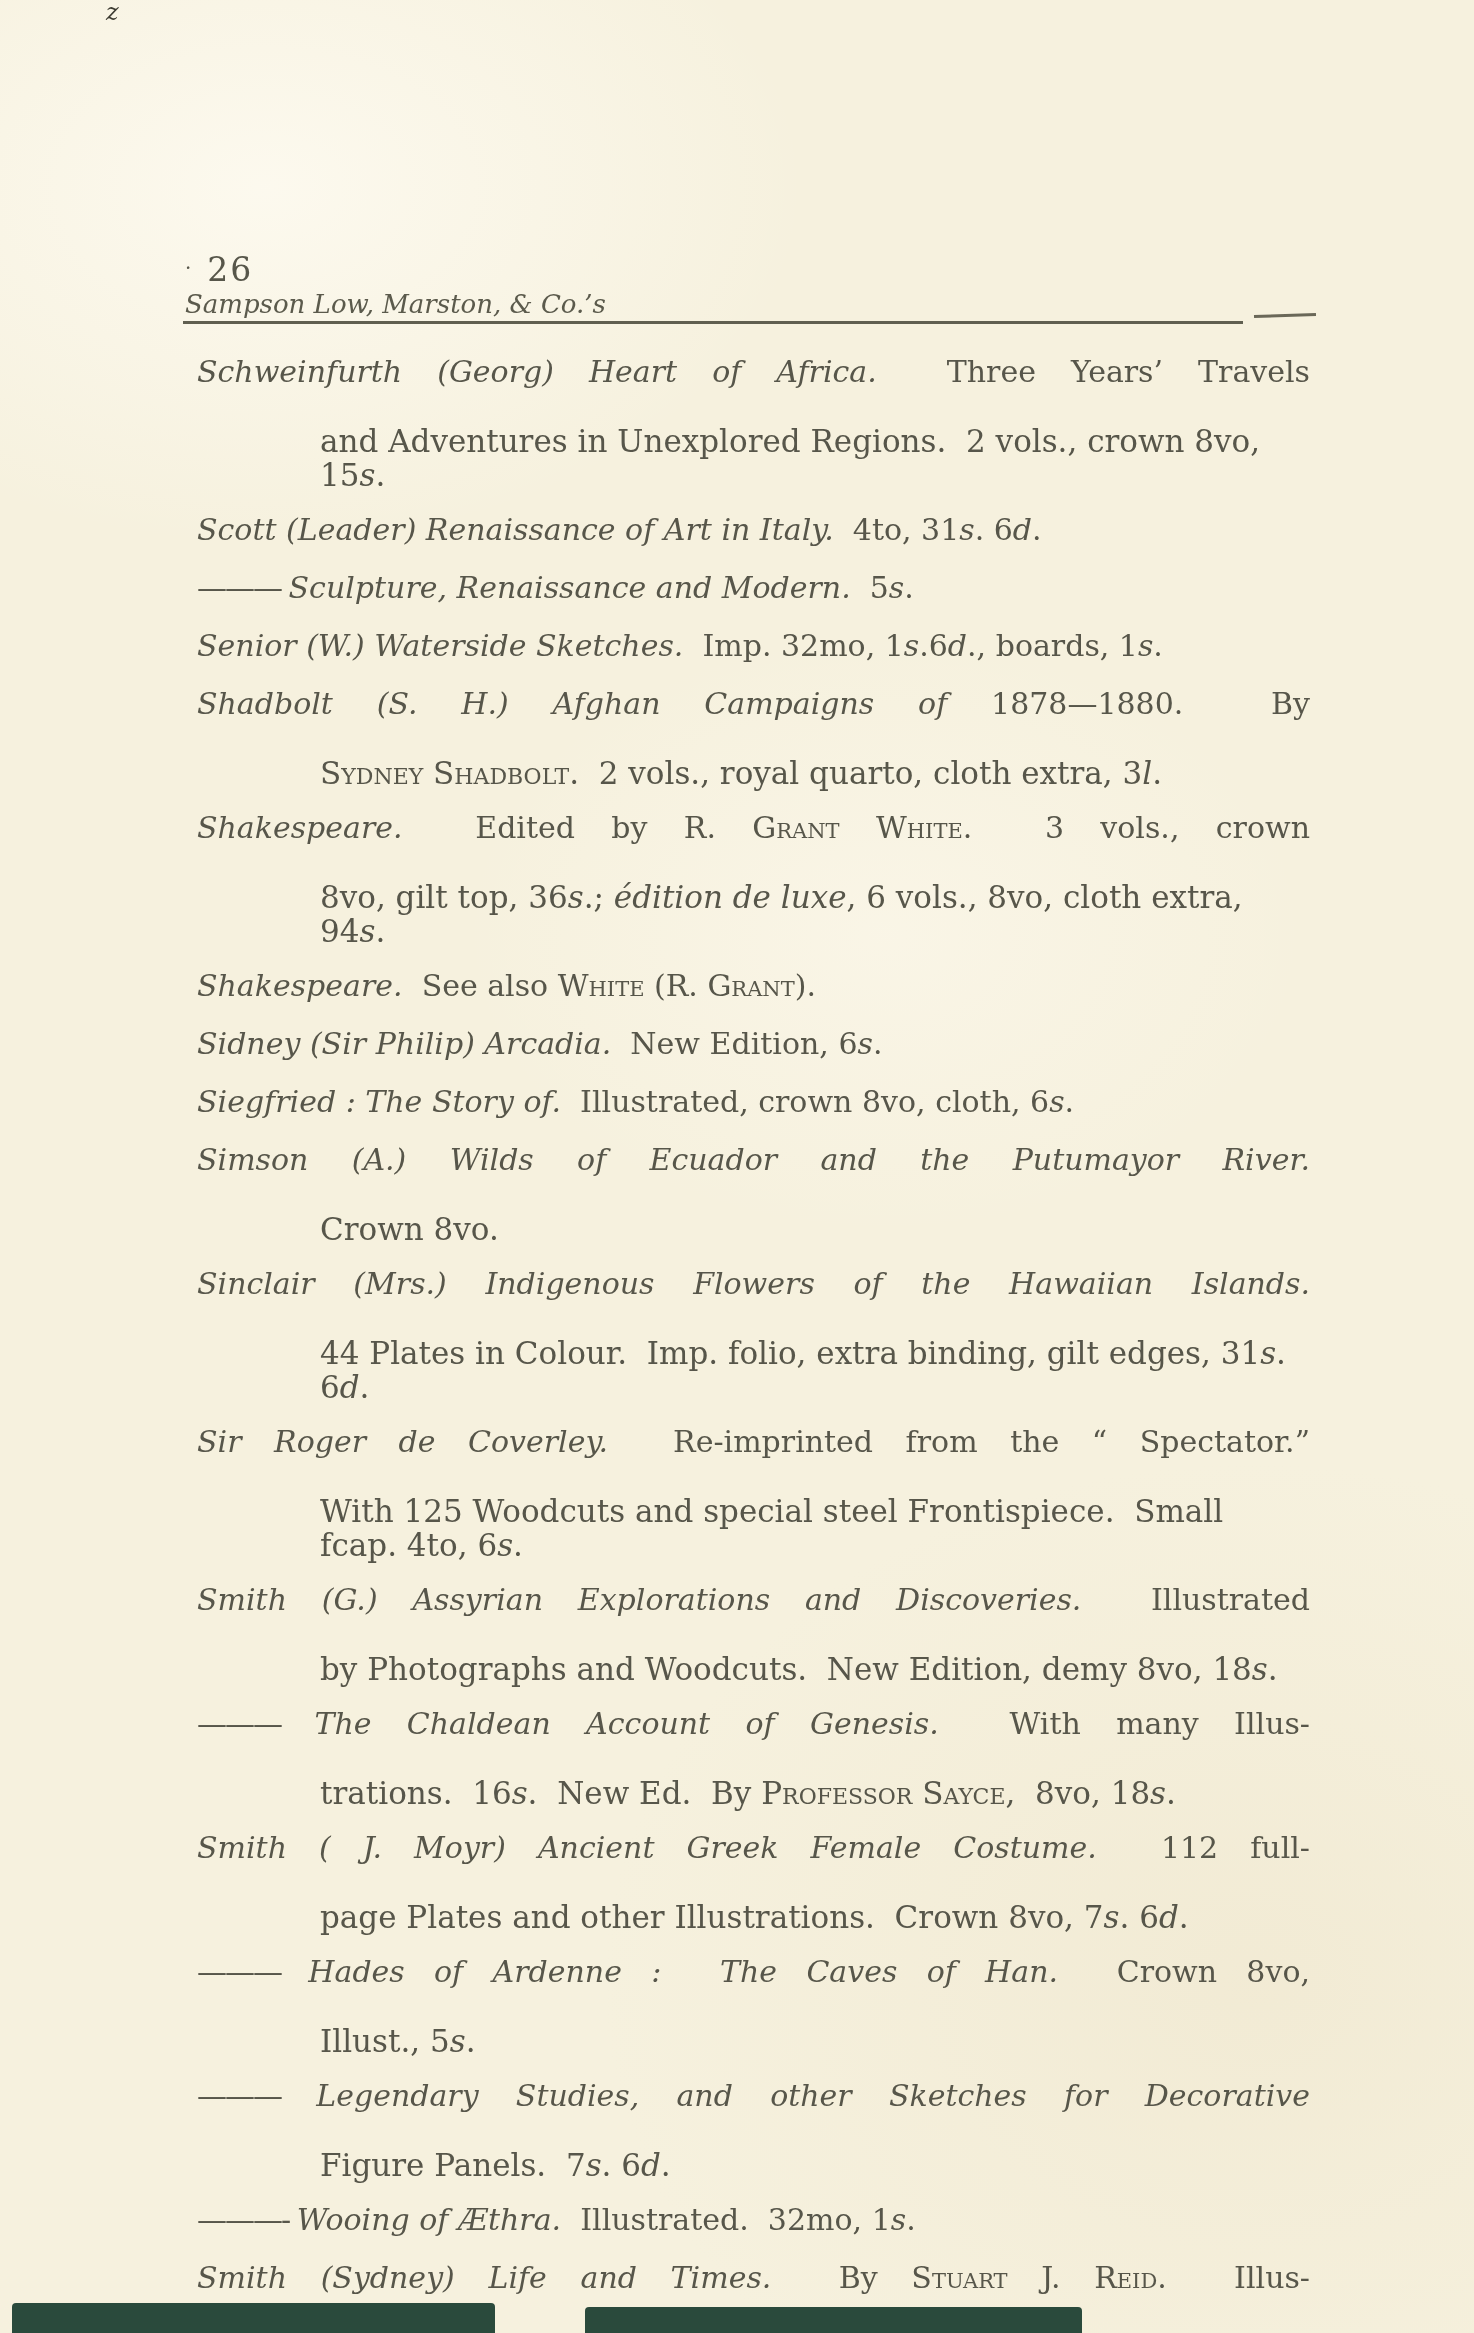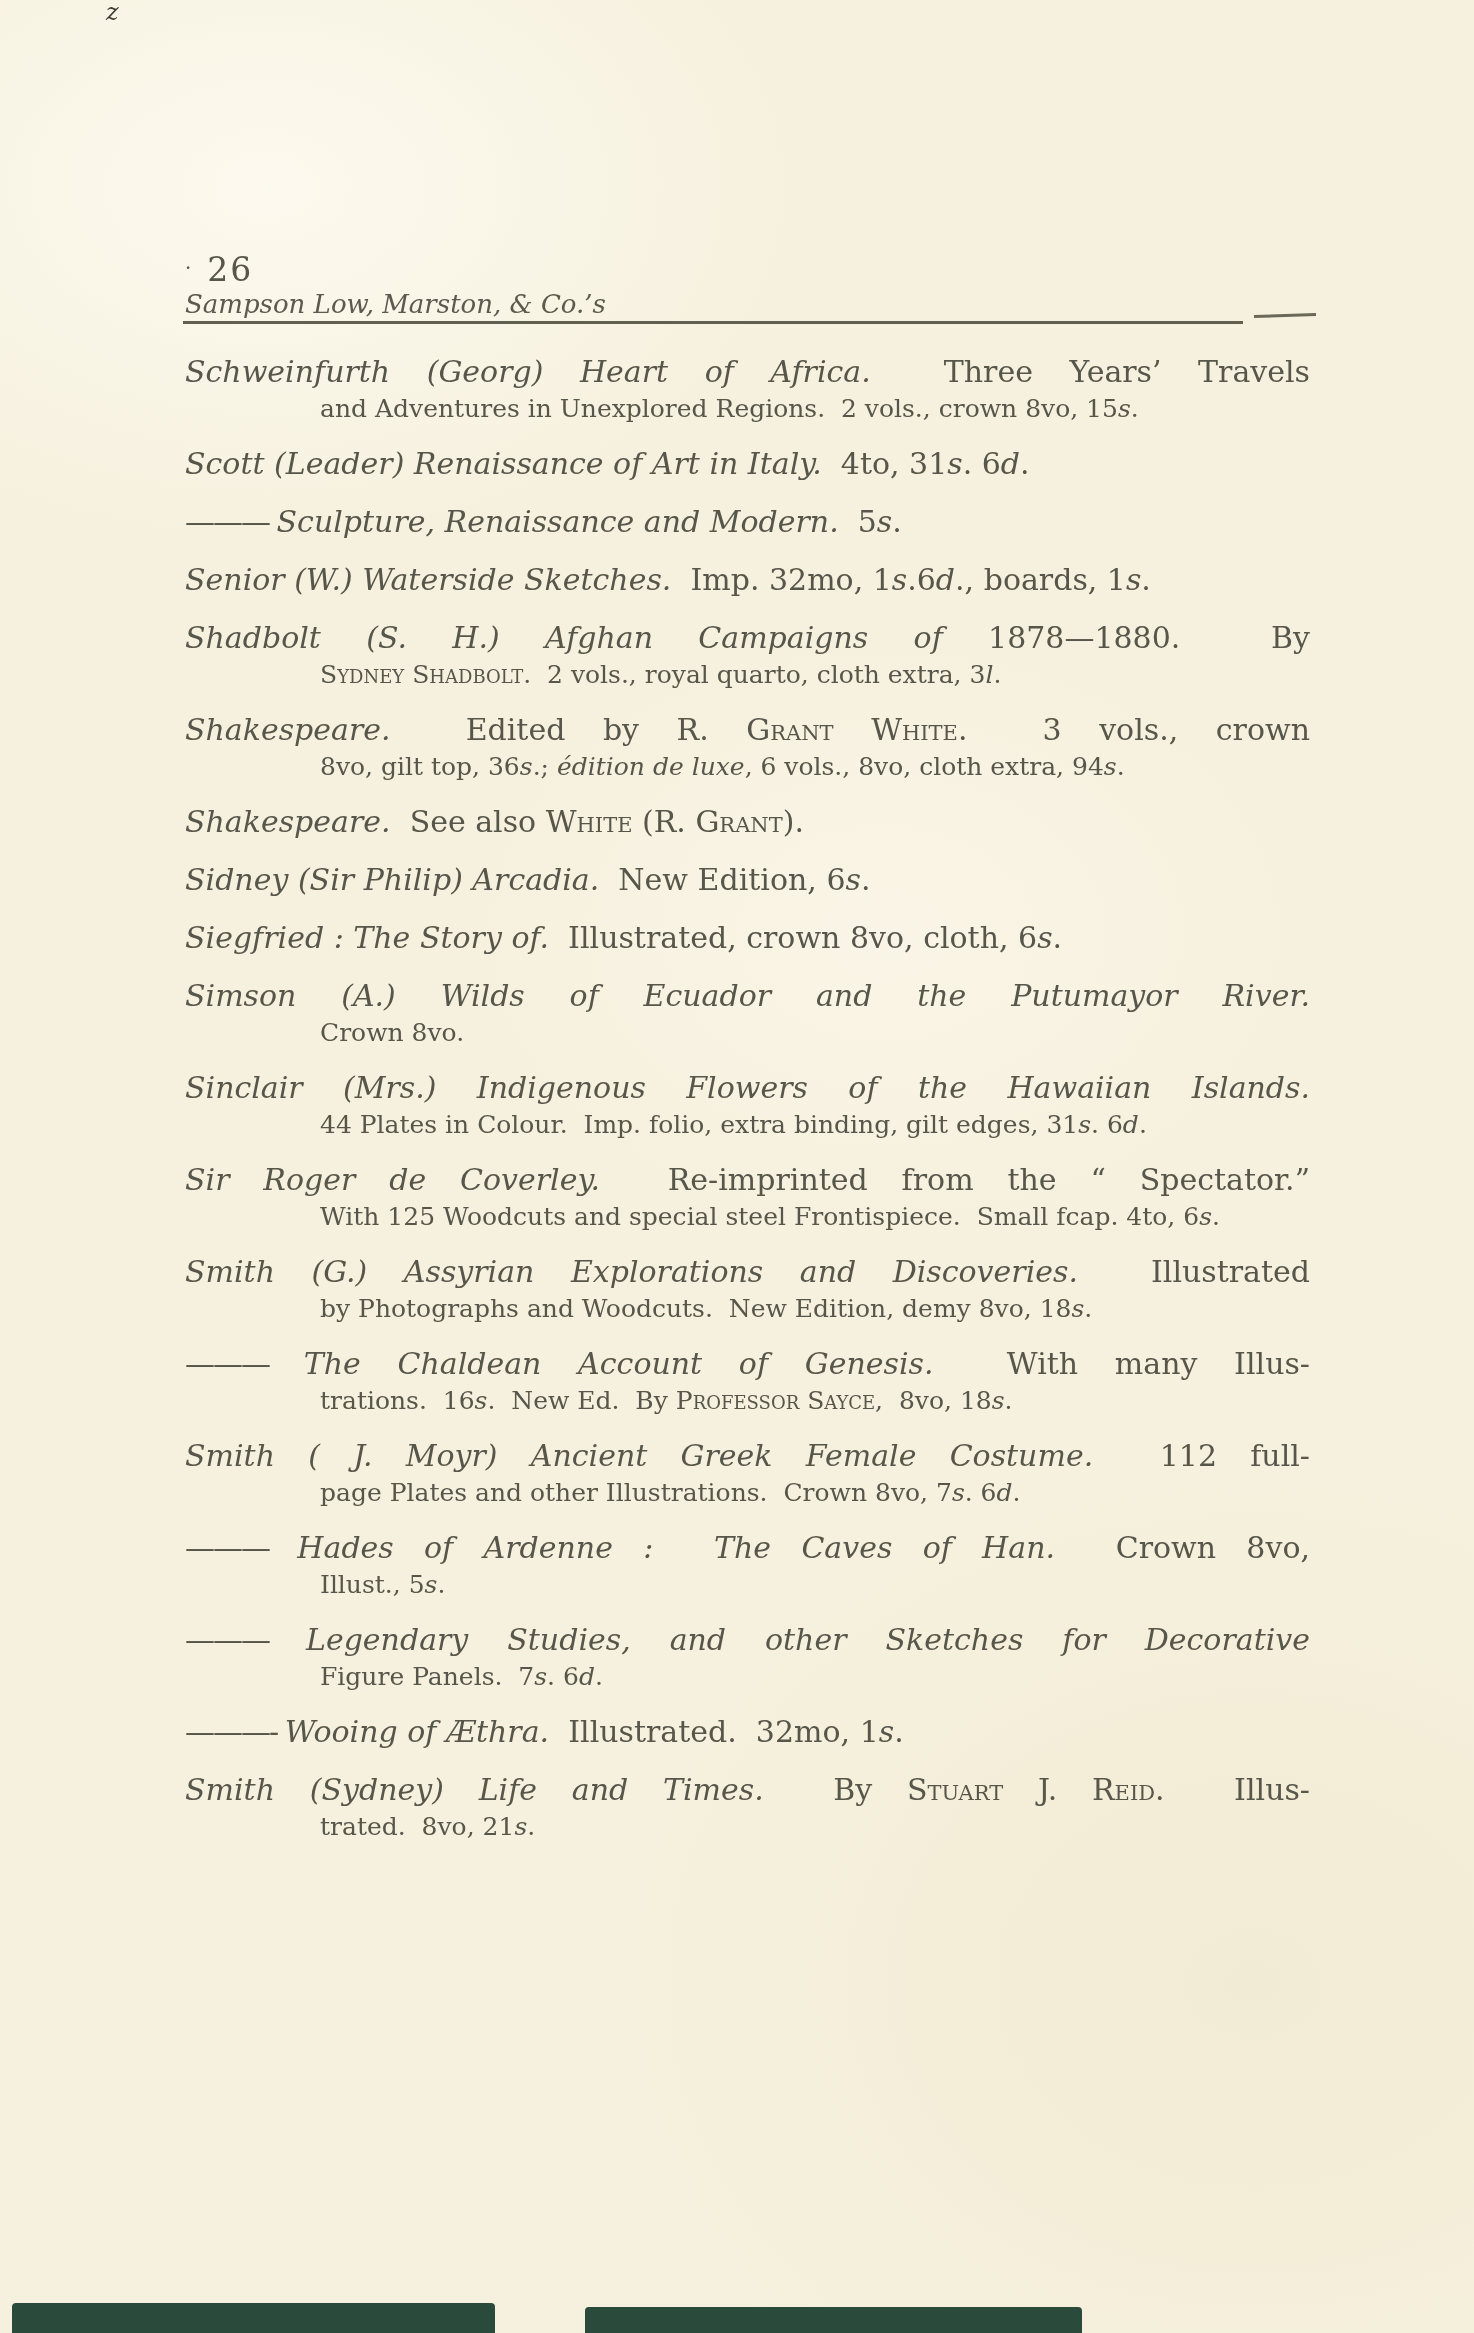--- a/index.html
+++ b/index.html
@@ -16,22 +16,22 @@
   .corner-mark{position:absolute;top:-2px;left:106px;font-size:24px;font-style:italic;color:#3c3b31;}
   .header{position:absolute;top:250px;left:185px;width:1125px;display:flex;align-items:baseline;flex-direction:column;}
   .pagenum-wrap{width:120px;font-size:33px;letter-spacing:2px;}
   .pagenum-dot{font-size:20px;vertical-align:6px;margin-right:14px;}
   .header-title{flex:1;text-align:center;padding-right:150px;font-style:italic;font-size:26px;color:#5b5a4c;}
   .rule{position:absolute;top:321px;left:183px;width:1060px;height:3px;background:#605f50;}
   .rule-dash{position:absolute;top:314px;left:1254px;width:62px;height:3px;background:#6a6858;transform:rotate(-2deg);}
   .entries{position:absolute;top:352px;left:185px;width:1125px;}
   .entry{margin-bottom:18px;}
   .line{white-space:pre-wrap;}
-  .line.main{font-size:30px;line-height:40px;}
-  .line.det{font-size:25px;line-height:34px;padding-left:135px;}
+  .line.main{font-size:30px;line-height:40px;margin-left:12px;}
+  .line.det{font-size:31px;line-height:34px;padding-left:135px;margin-top:32px;}
   .line.just{text-align:justify;text-align-last:justify;}
   .s-i{font-style:italic;}
   .s-r{font-style:normal;}
   .s-sc{font-variant:small-caps;font-style:normal;}
   .s-d{font-style:normal;letter-spacing:-2px;}
   .scan-bar{position:absolute;bottom:0;border-radius:4px 4px 0 0;}
 </style>
 </head>
 <body>
 

